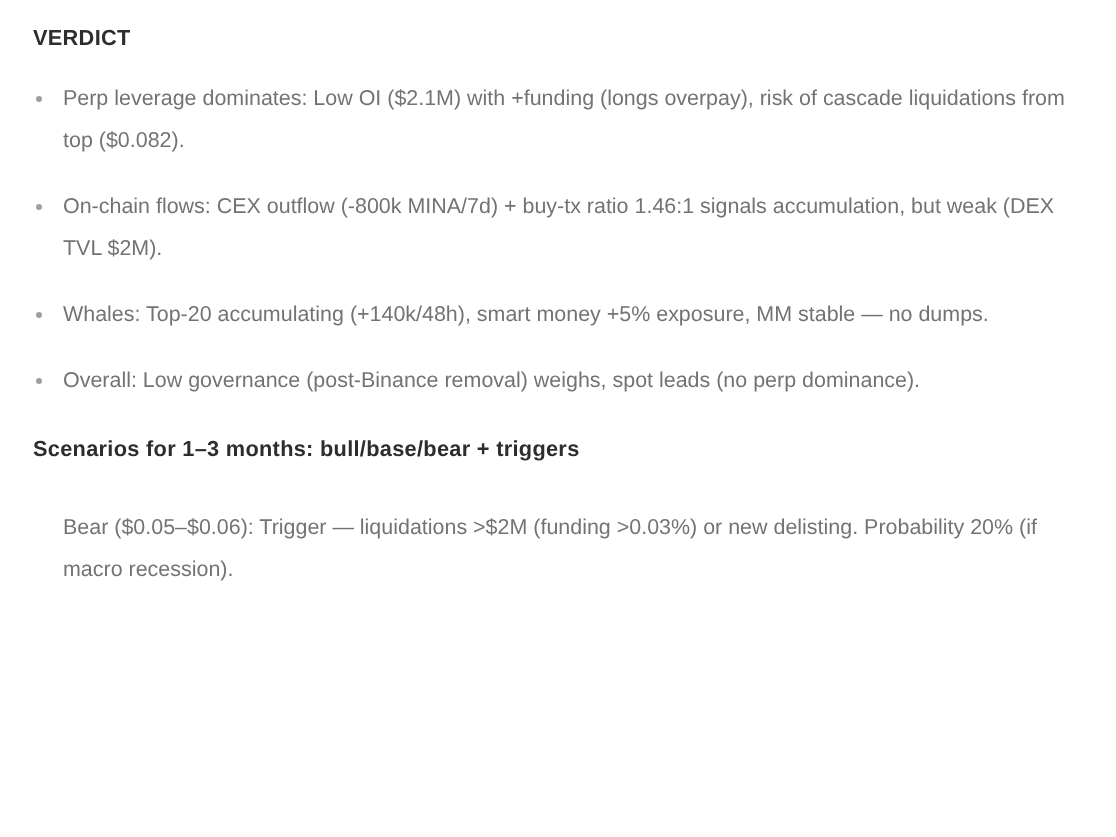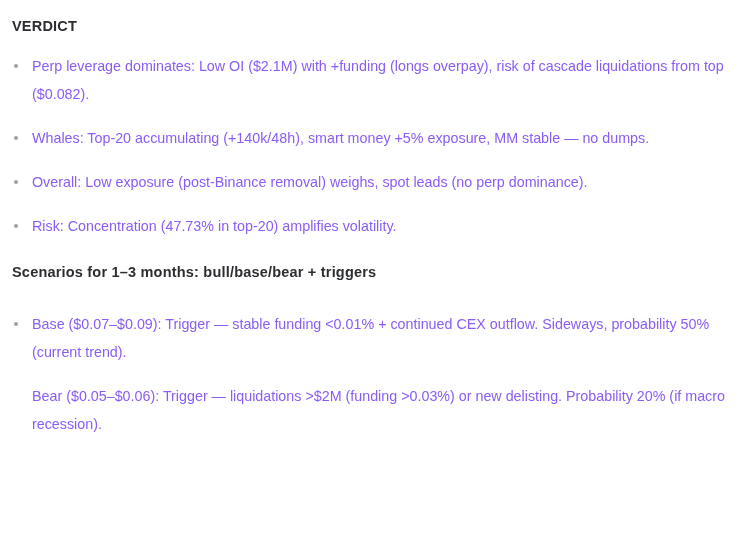--- a/index.html
+++ b/index.html
@@ -13,21 +13,21 @@
     height: 558px;
     overflow: hidden;
     font-family: "Liberation Sans", "DejaVu Sans", sans-serif;
     -webkit-font-smoothing: antialiased;
   }
 
   .page {
     box-sizing: border-box;
     width: 744px;
     height: 558px;
-    padding: 16px 14px 0 12px;
+    padding: 16px 14px 0 22px;
     background: #ffffff;
   }
 
   .section-heading {
     font-size: 14.5px;
     font-weight: 700;
     color: #2b2d30;
     letter-spacing: 0.2px;
     line-height: 20px;
     margin: 0;
@@ -48,21 +48,21 @@
     margin: 0;
     padding: 0;
   }
 
   ul.bullets > li {
     position: relative;
     padding-left: 20px;
     margin: 0 0 16px 0;
     font-size: 14.3px;
     line-height: 28px;
-    color: #8b5cf6;
+    color: #737373;
   }
 
   ul.bullets > li:last-child {
     margin-bottom: 0;
   }
 
   .bullet-dot {
     position: absolute;
     left: 2px;
     top: 12px;
@@ -83,38 +83,34 @@
 
   <h2 class="section-heading heading-verdict">VERDICT</h2>
 
   <ul class="bullets">
     <li>
       <span class="bullet-dot"></span>
       <span class="bullet-text">Perp leverage dominates: Low OI ($2.1M) with +funding (longs overpay), risk of cascade liquidations from top ($0.082).</span>
     </li>
     <li>
       <span class="bullet-dot"></span>
+      <span class="bullet-text">On-chain flows: CEX outflow (-800k MINA/7d) + buy-tx ratio 1.46:1 signals accumulation, but weak (DEX TVL $2M).</span>
+    </li>
+    <li>
+      <span class="bullet-dot"></span>
       <span class="bullet-text">Whales: Top-20 accumulating (+140k/48h), smart money +5% exposure, MM stable — no dumps.</span>
     </li>
     <li>
       <span class="bullet-dot"></span>
-      <span class="bullet-text">Overall: Low exposure (post-Binance removal) weighs, spot leads (no perp dominance).</span>
-    </li>
-    <li>
-      <span class="bullet-dot"></span>
-      <span class="bullet-text">Risk: Concentration (47.73% in top-20) amplifies volatility.</span>
+      <span class="bullet-text">Overall: Low governance (post-Binance removal) weighs, spot leads (no perp dominance).</span>
     </li>
   </ul>
 
   <h2 class="section-heading heading-scenarios">Scenarios for 1–3 months: bull/base/bear + triggers</h2>
 
   <ul class="bullets">
-    <li>
-      <span class="bullet-dot"></span>
-      <span class="bullet-text">Base ($0.07–$0.09): Trigger — stable funding &lt;0.01% + continued CEX outflow. Sideways, probability 50% (current trend).</span>
-    </li>
     <li>
 
       <span class="bullet-text">Bear ($0.05–$0.06): Trigger — liquidations &gt;$2M (funding &gt;0.03%) or new delisting. Probability 20% (if macro recession).</span>
     </li>
   </ul>
 
 </div>
 
 </body></html>

